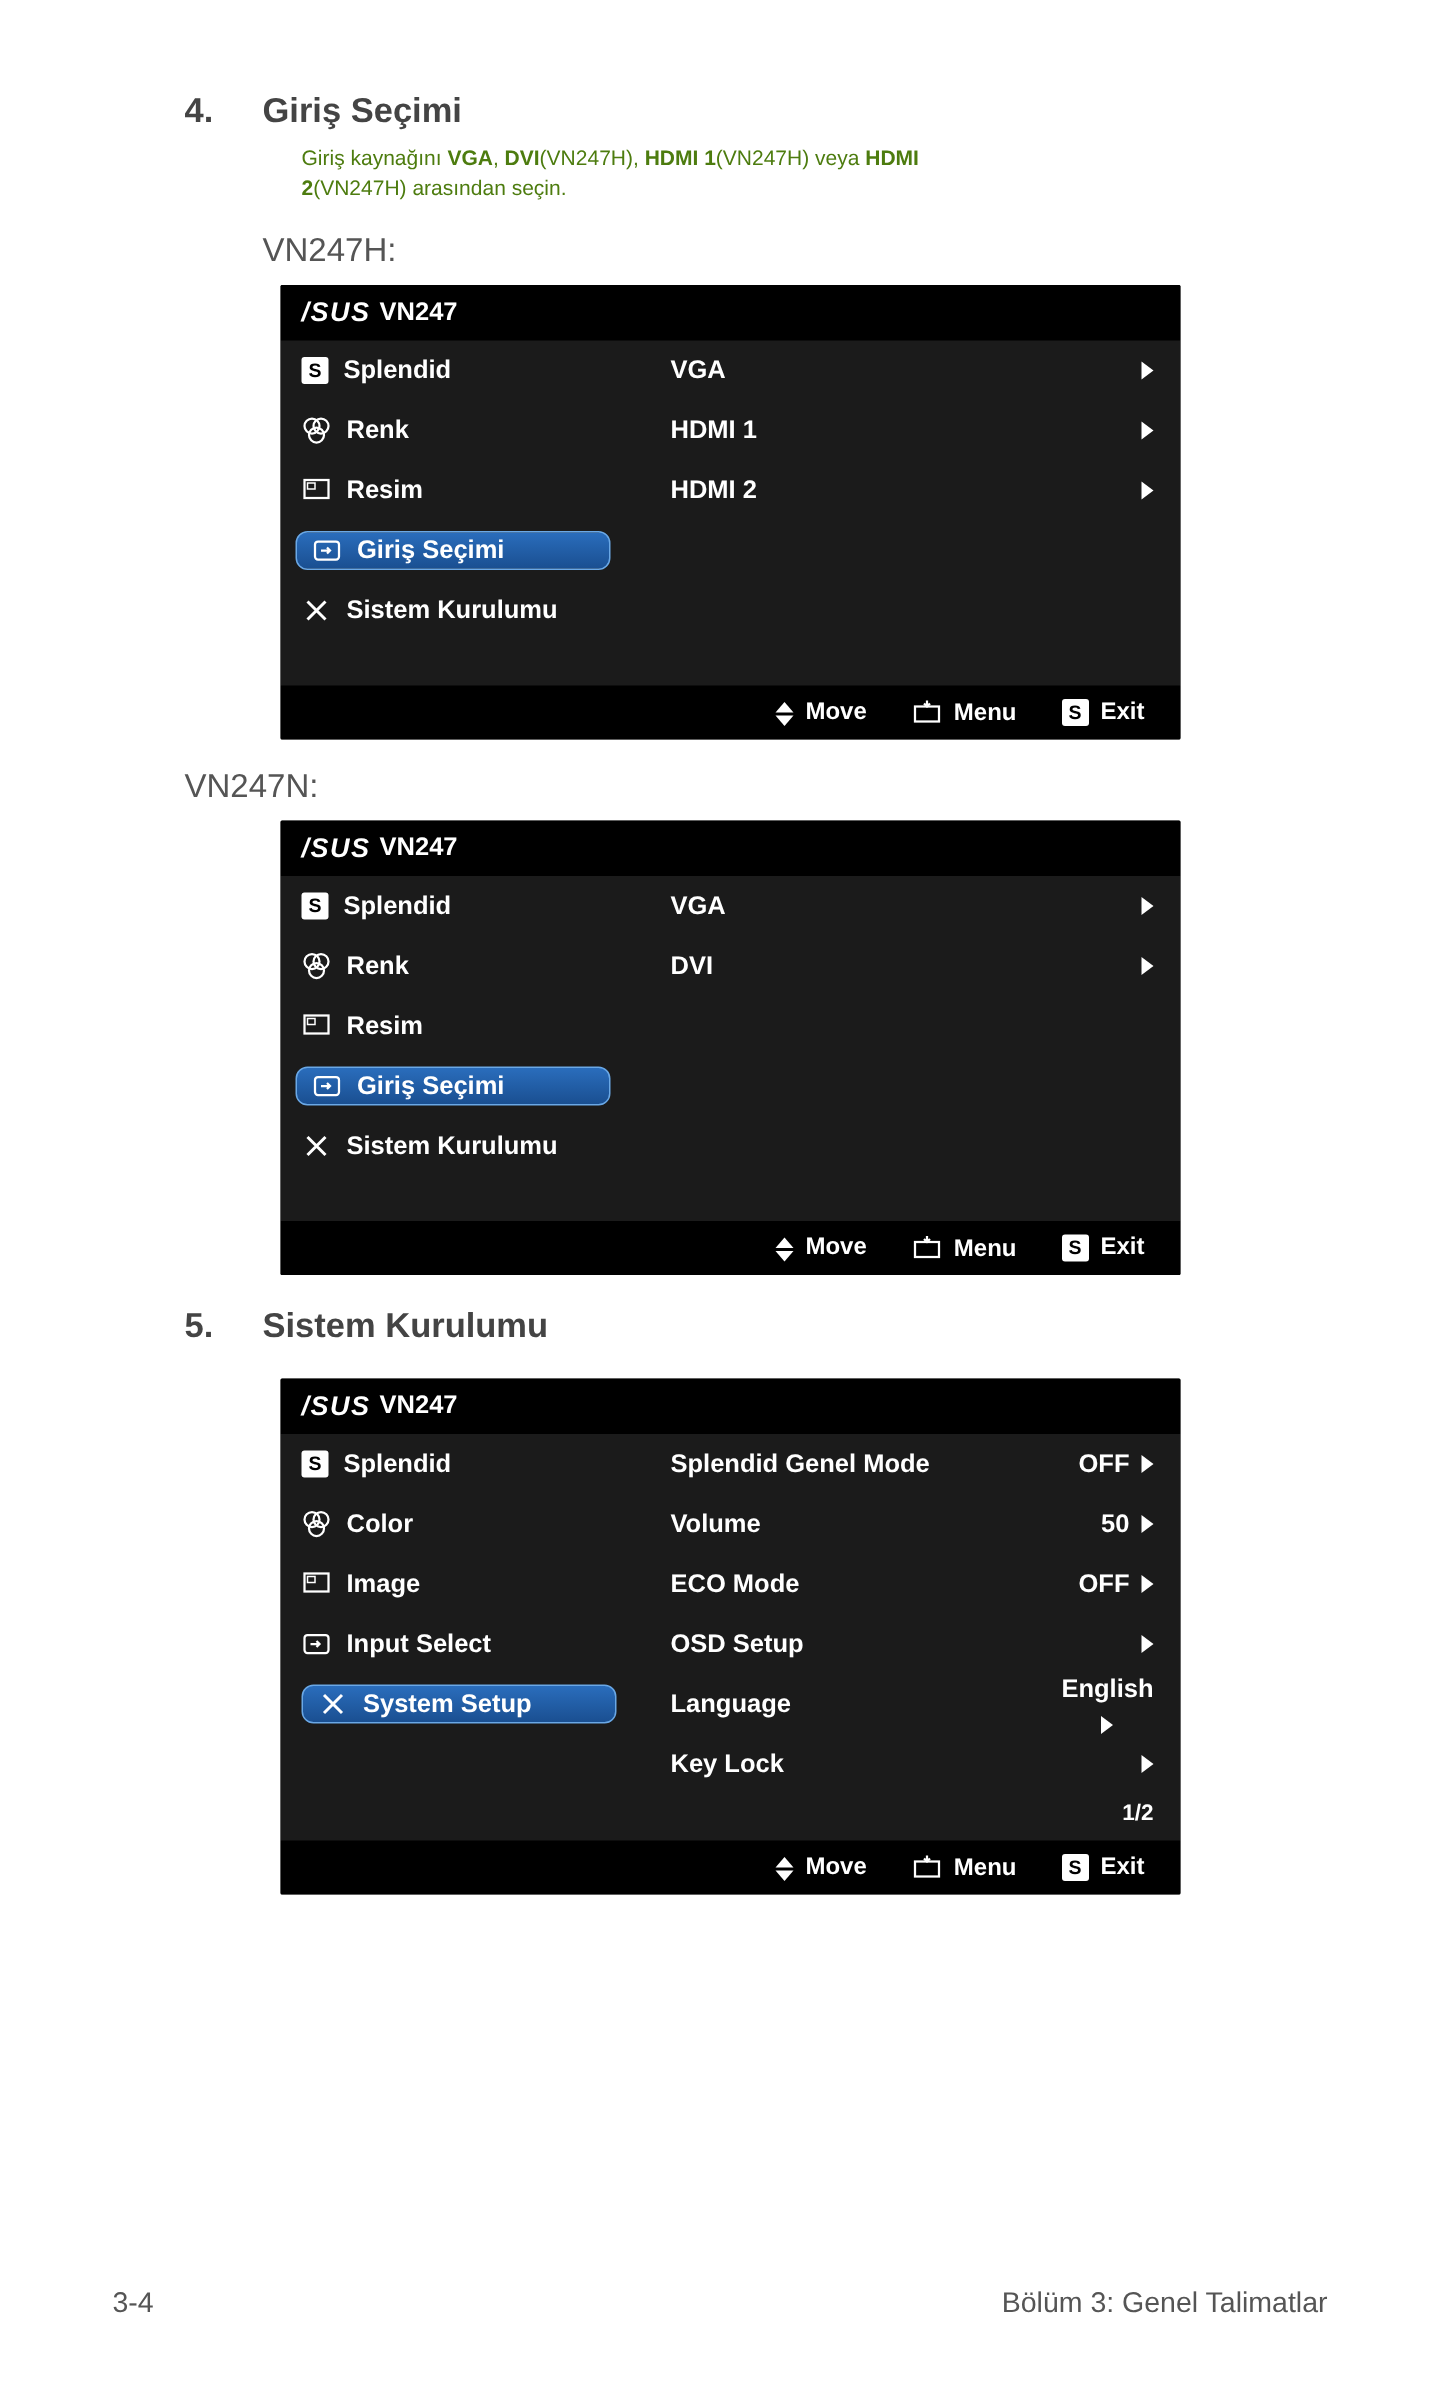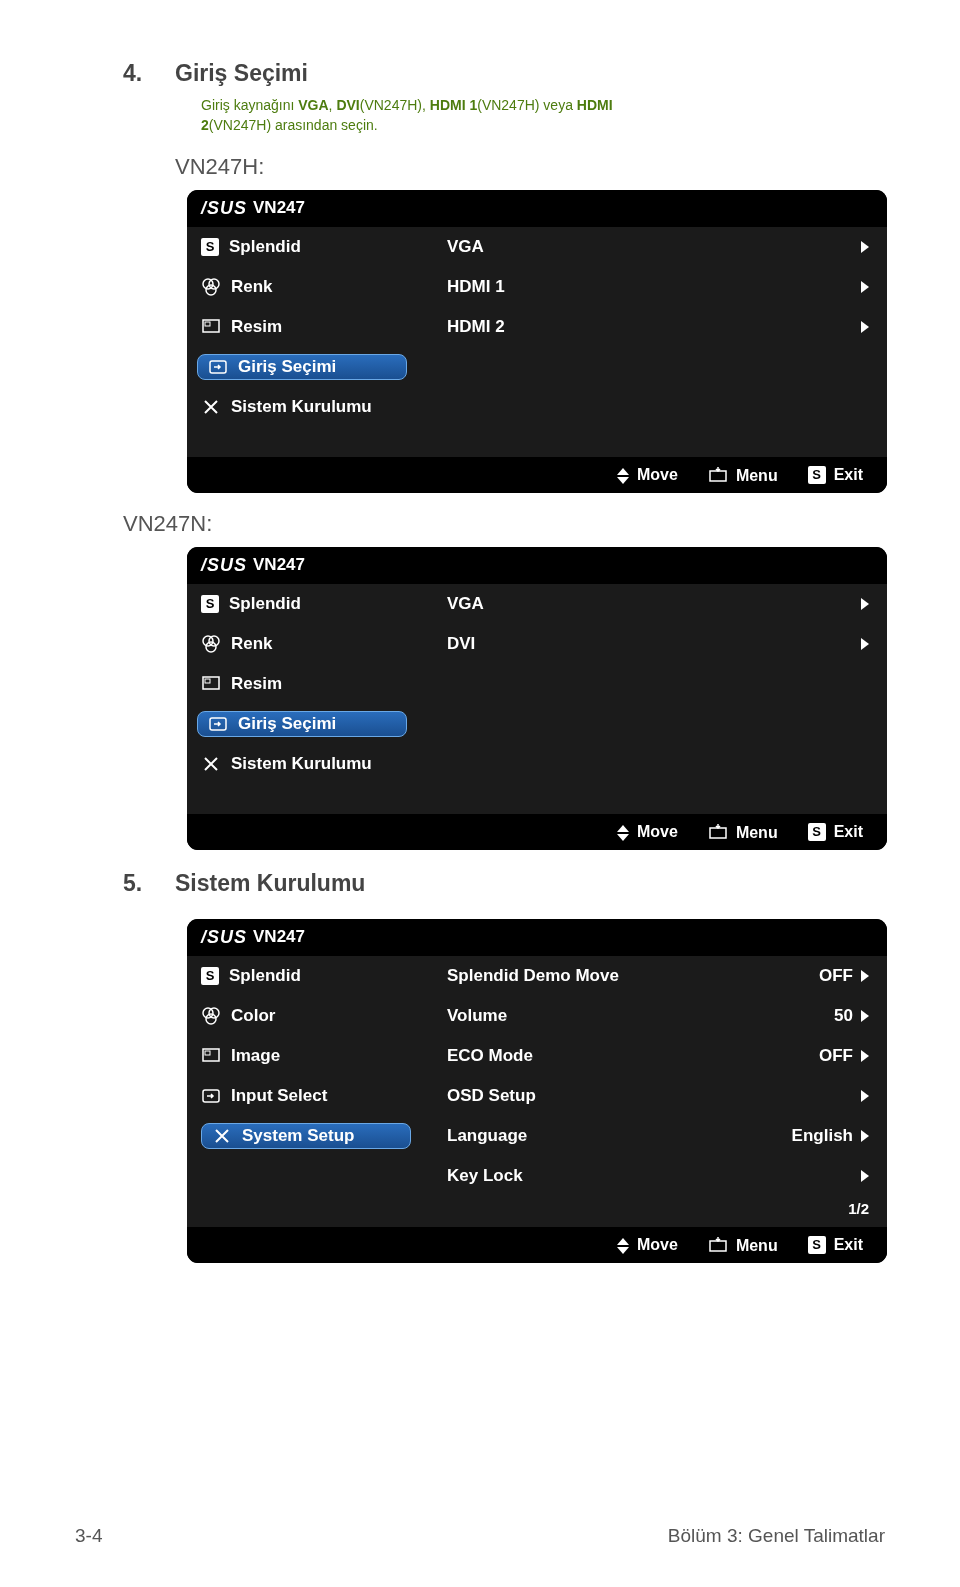--- a/index.html
+++ b/index.html
@@ -4,21 +4,21 @@
 <style>
   * { box-sizing: border-box; margin: 0; padding: 0; }
   body { width: 960px; height: 1587px; background: #fff; font-family: Arial, sans-serif; color: #333; position: relative; }
   .page { padding: 60px 75px 40px 75px; }
   .indent { padding-left: 48px; }
   .section-head { display: flex; gap: 24px; margin-bottom: 8px; }
   .section-num { font-size: 23px; font-weight: bold; color: #444; width: 28px; }
   .section-title { font-size: 23px; font-weight: bold; color: #444; }
   .body-line { font-size: 14px; color: #4d7c0f; line-height: 1.45; margin-left: 26px; }
   .model-label { font-size: 22px; color: #555; margin: 18px 0 10px 0; }
-  .osd { width: 700px; background: #000; color: #fff; border-radius: 11px; overflow: hidden; margin-bottom: 10px; margin-left: 12px; }
+  .osd { width: 600px; background: #000; color: #fff; border-radius: 1px; overflow: hidden; margin-bottom: 10px; margin-left: 12px; }
   .osd-header { background: #000; padding: 8px 14px; display: flex; align-items: center; gap: 6px; }
   .brand { font-family: Arial, sans-serif; font-weight: 900; font-style: italic; letter-spacing: 1px; font-size: 18px; }
   .model-txt { font-size: 17px; font-weight: bold; }
   .osd-body { background: #1b1b1b; position: relative; padding-bottom: 30px; }
   .osd-row { display: flex; align-items: center; height: 40px; }
   .osd-left { width: 250px; display: flex; align-items: center; gap: 10px; padding-left: 14px; }
   .osd-right { flex: 1; display: flex; align-items: center; justify-content: space-between; padding-right: 18px; padding-left: 10px; }
   .osd-label { font-size: 17px; font-weight: bold; }
   .osd-val { font-size: 17px; font-weight: bold; }
   .osd-val2 { font-size: 17px; font-weight: bold; }
@@ -240,21 +240,21 @@
           <span class="brand">/SUS</span>
           <span class="model-txt">VN247</span>
         </div>
         <div class="osd-body" style="padding-bottom:6px;">
           <div class="osd-row">
             <div class="osd-left">
               <div class="icon-box-s">S</div>
               <span class="osd-label">Splendid</span>
             </div>
             <div class="osd-right">
-              <span class="osd-val">Splendid Demo Move</span>
+              <span class="osd-val">Splendid Genel Mode</span>
               <span style="display:flex;align-items:center;gap:8px;">
                   <span class="osd-val2">OFF</span>
                   <div class="arrow-right"></div>
                 </span>
             </div>
           </div>
           <div class="osd-row">
             <div class="osd-left">
               <svg class="small-svg" viewBox="0 0 20 20">
                   <circle cx="7" cy="7" r="5" fill="none" stroke="#fff" stroke-width="1.5"></circle>
@@ -304,21 +304,21 @@
             <div class="osd-left" style="">
               <div class="selected-pill">
                 <svg class="small-svg" viewBox="0 0 20 20">
                     <path d="M4 4 l12 12 M16 4 l-12 12" stroke="#fff" stroke-width="2"></path>
                   </svg>
                 <span class="osd-label">System Setup</span>
               </div>
             </div>
             <div class="osd-right">
               <span class="osd-val">Language</span>
-              <span style="display:flex;align-items:center;gap:8px;">
+              <span style="display:flex;align-items:center;gap:8px;flex-direction:column;">
                   <span class="osd-val2">English</span>
                   <div class="arrow-right"></div>
                 </span>
             </div>
           </div>
           <div class="osd-row">
             <div class="osd-left"></div>
             <div class="osd-right">
               <span class="osd-val">Key Lock</span>
               <div class="arrow-right"></div>

